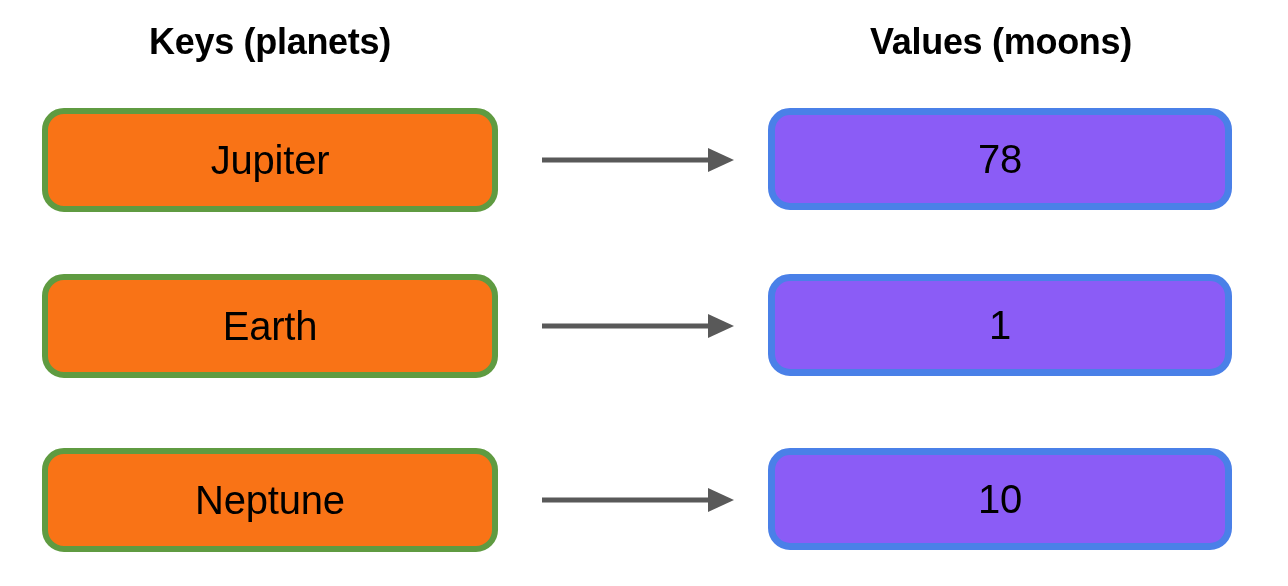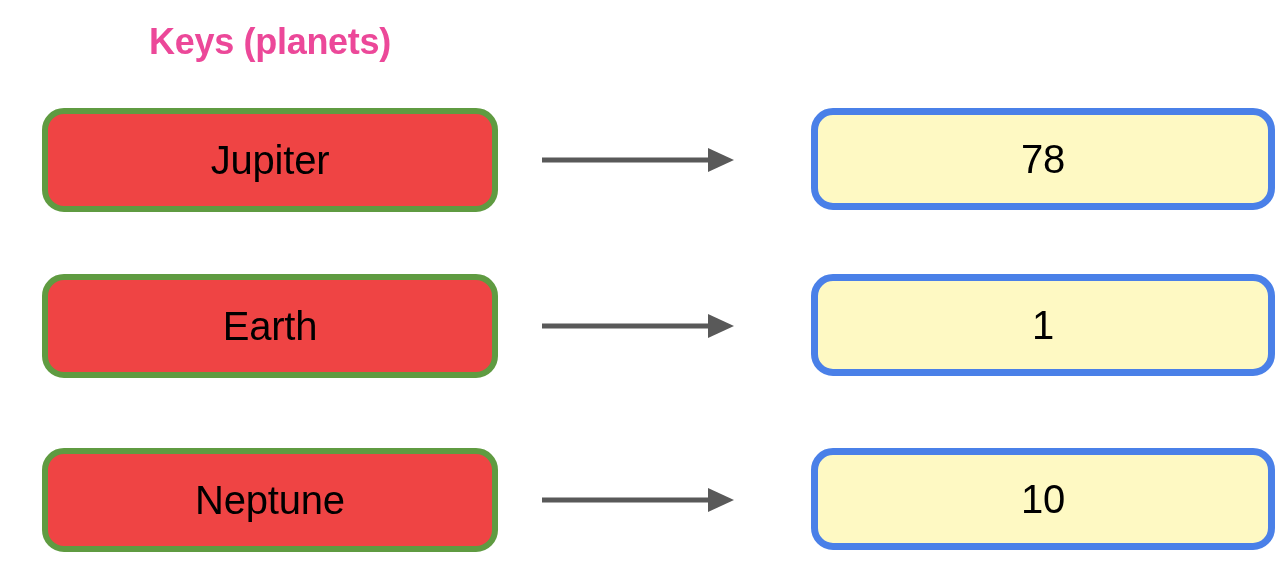--- a/index.html
+++ b/index.html
@@ -19,21 +19,21 @@
     width: 1288px;
     height: 586px;
     background: #ffffff;
   }
 
   
   .col-header {
     position: absolute;
     font-size: 36px;
     font-weight: bold;
-    color: #ec4899;
+    color: #000000;
     text-align: center;
     letter-spacing: -0.3px;
     line-height: 44px;
     white-space: nowrap;
   }
   #header-keys {
     left: 42px;
     top: 20px;
     width: 456px;
   }
@@ -55,21 +55,21 @@
   #row-2 { top: 448px; padding-left: 28px; }
 
   
   .key-box {
     position: absolute;
     left: 42px;
     top: 0;
     width: 456px;
     height: 104px;
     box-sizing: border-box;
-    background: #ef4444;
+    background: #f97316;
     border: 6px solid #5f9b41;
     border-radius: 22px;
     display: flex;
     align-items: center;
     justify-content: center;
   }
   .key-label {
     font-size: 40px;
     font-weight: normal;
     color: #000000;
@@ -78,27 +78,26 @@
   }
 
   
   .value-box {
     position: absolute;
     left: 768px;
     top: 0;
     width: 464px;
     height: 102px;
     box-sizing: border-box;
-    background: #fef9c3;
+    background: #8b5cf6;
     border: 7px solid #4a80e8;
     border-radius: 22px;
     display: flex;
     align-items: center;
     justify-content: center;
-    margin-left: 43px;
   }
   .value-label {
     font-size: 40px;
     font-weight: normal;
     color: #000000;
     line-height: 1;
     letter-spacing: -0.2px;
   }
 
   
@@ -111,20 +110,21 @@
     overflow: visible;
   }
 </style>
 </head>
 <body>
 
 <div class="canvas">
 
   <div class="col-header" id="header-keys">Keys (planets)</div>
 
+  <div class="col-header" id="header-values">Values (moons)</div>
 
   <div class="row" id="row-0">
     <div class="key-box">
       <span class="key-label">Jupiter</span>
     </div>
 
     <svg class="arrow" viewBox="0 0 196 40">
       <line x1="4" y1="20" x2="172" y2="20" stroke="#595959" stroke-width="5"></line>
       <polygon points="170,8 196,20 170,32" fill="#595959"></polygon>
     </svg>

